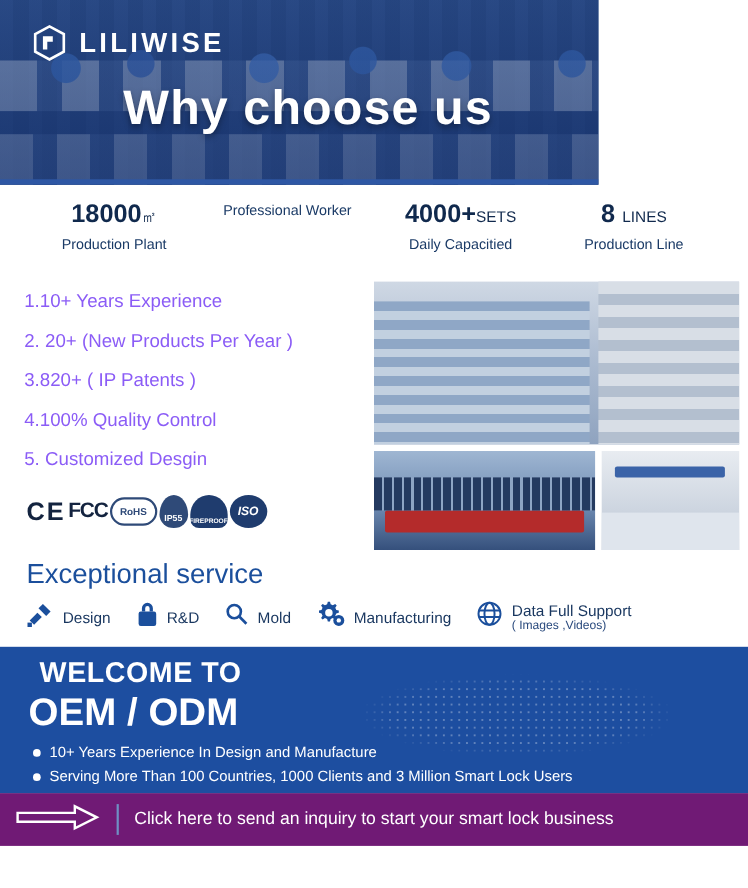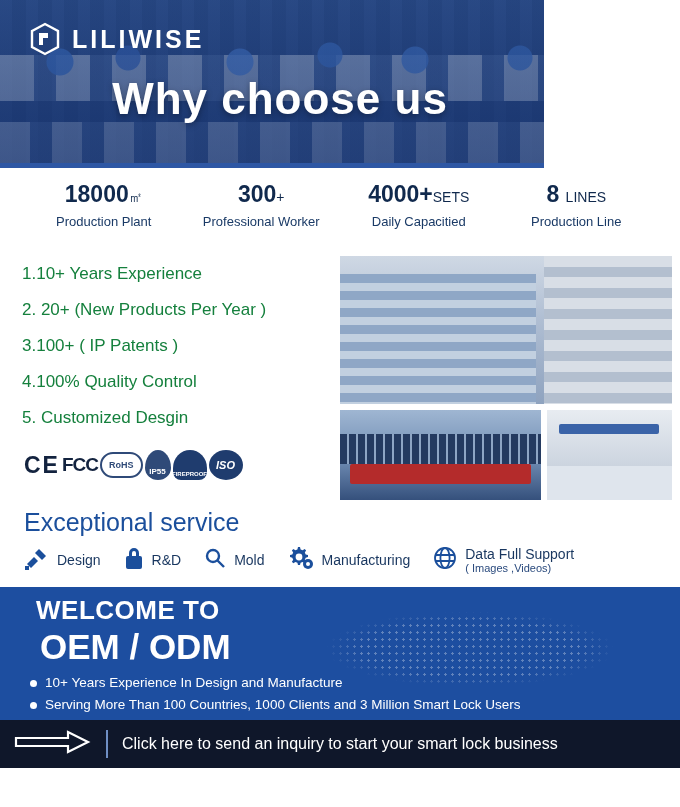--- a/index.html
+++ b/index.html
@@ -129,21 +129,21 @@
     display: flex;
     width: 680px;
     padding: 0 0 0 0;
   }
   .bullets {
     width: 340px;
     padding: 10px 0 0 22px;
   }
   .bullet {
     font-size: 17px;
-    color: #15803d;
+    color: #8b5cf6;
     line-height: 36px;
     white-space: nowrap;
   }
   .certs {
     display: flex;
     align-items: center;
     gap: 2px;
     margin-top: 14px;
     padding-left: 2px;
   }
@@ -305,21 +305,21 @@
   }
   .odm-welcome {
     position: relative;
     padding: 8px 0 0 36px;
     font-size: 26px;
     font-weight: 700;
     letter-spacing: 0.5px;
   }
   .odm-big {
     position: relative;
-    padding: 0 0 0 40px;
+    padding: 0 0 0 26px;
     font-size: 35px;
     font-weight: 700;
     line-height: 42px;
   }
   .odm-list {
     position: relative;
     padding: 4px 0 0 30px;
   }
   .odm-li {
     display: flex;
@@ -332,21 +332,21 @@
     width: 7px; height: 7px;
     background: #ffffff;
     border-radius: 50%;
     flex: none;
   }
 
   
   .cta {
     width: 680px;
     height: 48px;
-    background: #0f172a;
+    background: #701a75;
     display: flex;
     align-items: center;
     gap: 14px;
     padding: 0 14px;
   }
   .cta-arrow { flex: none; }
   .cta-divider {
     width: 2px; height: 28px; background: #6f8fc4;
     flex: none;
   }
@@ -378,23 +378,20 @@
 </div>
 
 <div class="stats">
   <div class="stat">
     <div class="stat-value">
       <span>18000</span><span class="unit">㎡</span>
     </div>
     <div class="stat-label">Production Plant</div>
   </div>
   <div class="stat">
-    <div class="stat-value">
-      <span>300</span><span class="unit">+</span>
-    </div>
     <div class="stat-label">Professional Worker</div>
   </div>
   <div class="stat">
     <div class="stat-value">
       <span>4000+</span><span class="unit">SETS</span>
     </div>
     <div class="stat-label">Daily Capacitied</div>
   </div>
   <div class="stat">
     <div class="stat-value">
@@ -402,21 +399,21 @@
     </div>
     <div class="stat-label">Production Line</div>
   </div>
 </div>
 
 <div class="middle">
 
   <div class="bullets">
     <div class="bullet">1.10+ Years Experience</div>
     <div class="bullet">2. 20+ (New Products Per Year )</div>
-    <div class="bullet">3.100+ ( IP Patents )</div>
+    <div class="bullet">3.820+ ( IP Patents )</div>
     <div class="bullet">4.100% Quality Control</div>
     <div class="bullet">5. Customized Desgin</div>
 
     <div class="certs">
       <div class="cert cert-ce">CE</div>
       <div class="cert">
         <span style="font-size:19px;font-weight:700;color:#13233f;letter-spacing:-1px;">FCC</span>
       </div>
       <div class="cert cert-pill">
         <span>RoHS</span>

